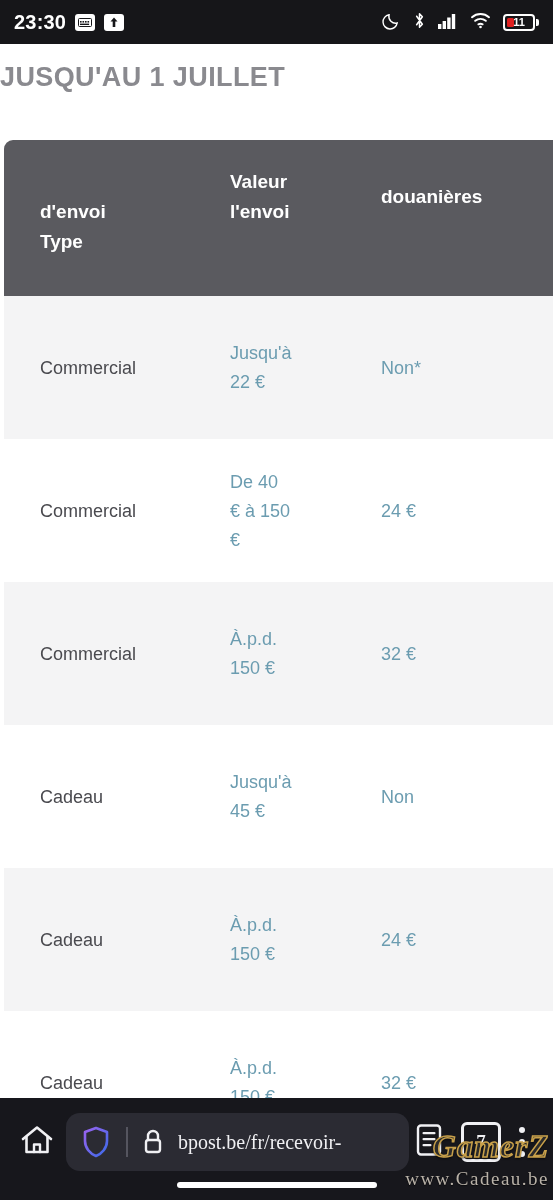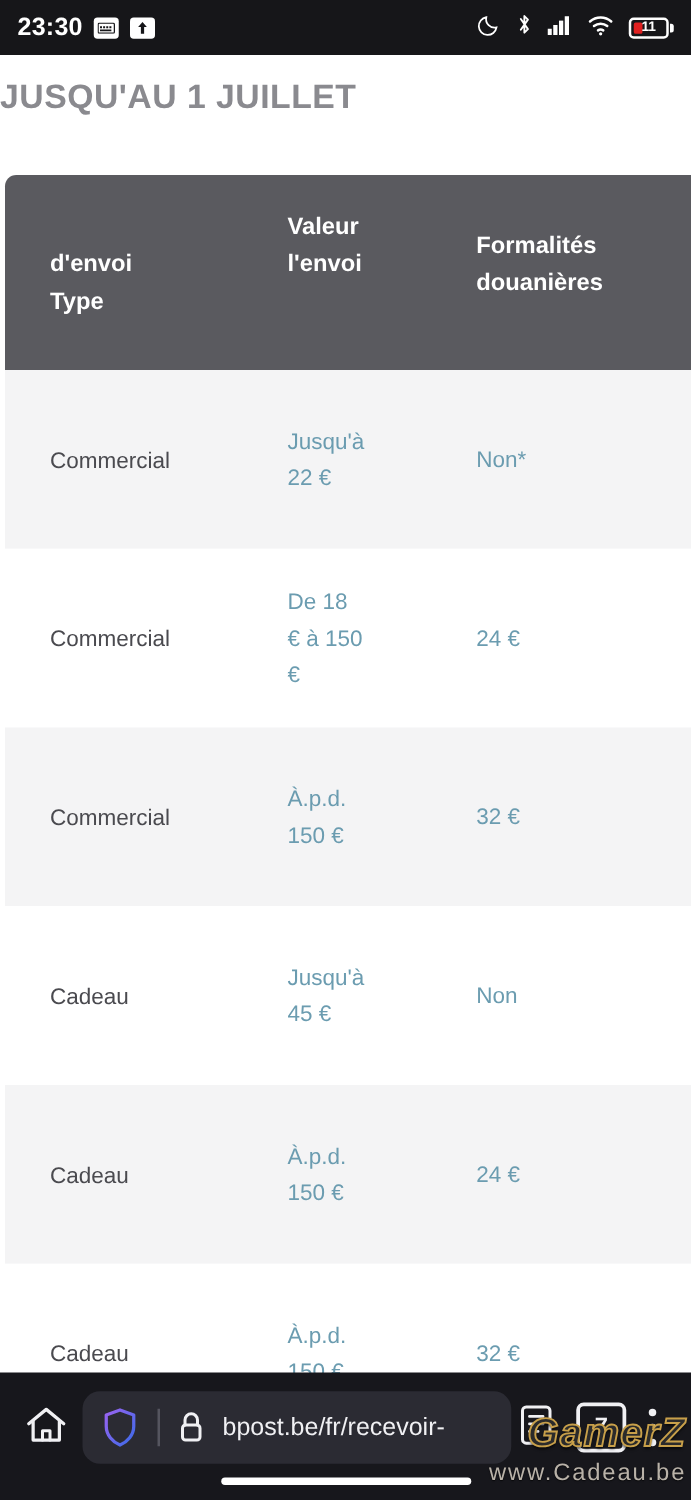--- a/index.html
+++ b/index.html
@@ -76,20 +76,21 @@
   .trow .c1{ color:#4a4a4f; font-size:18px; line-height:26px; }
   .trow .c2, .trow .c3{ color:#6b9cb0; font-size:18px; line-height:29px; }
 
   
   .vcenter{ top:50%; transform:translateY(-50%); }
 
   
   .browserbar{
     position:absolute; left:0; bottom:0; width:553px; height:102px;
     background:#17171c;
+    font-family:Liberation Serif, serif;
   }
   .bb-inner{
     position:absolute; top:14px; left:0; width:553px; height:60px;
     display:flex; align-items:center; padding:0 14px; gap:0;
   }
   .home-btn{
     width:46px; height:46px; display:flex; align-items:center; justify-content:center;
     flex:0 0 auto;
   }
   .urlbar{
@@ -210,42 +211,41 @@
       <div class="cells">
         <div class="c1">
           <div>d'envoi</div>
           <div>Type</div>
         </div>
         <div class="c2">
           <div>Valeur</div>
           <div>l'envoi</div>
         </div>
         <div class="c3">
-          <div>Formalités</div>
           <div>douanières</div>
         </div>
       </div>
     </div>
 
     <div class="trow alt">
       <div class="cells">
         <div class="c1 vcenter">Commercial</div>
         <div class="c2 vcenter">
           <div>Jusqu'à</div>
           <div>22 €</div>
         </div>
         <div class="c3 vcenter">Non*</div>
       </div>
     </div>
 
     <div class="trow plain">
       <div class="cells">
         <div class="c1 vcenter">Commercial</div>
         <div class="c2 vcenter">
-          <div>De 18</div>
+          <div>De 40</div>
           <div>€ à 150</div>
           <div>€</div>
         </div>
         <div class="c3 vcenter">24 €</div>
       </div>
     </div>
 
     <div class="trow alt">
       <div class="cells">
         <div class="c1 vcenter">Commercial</div>

